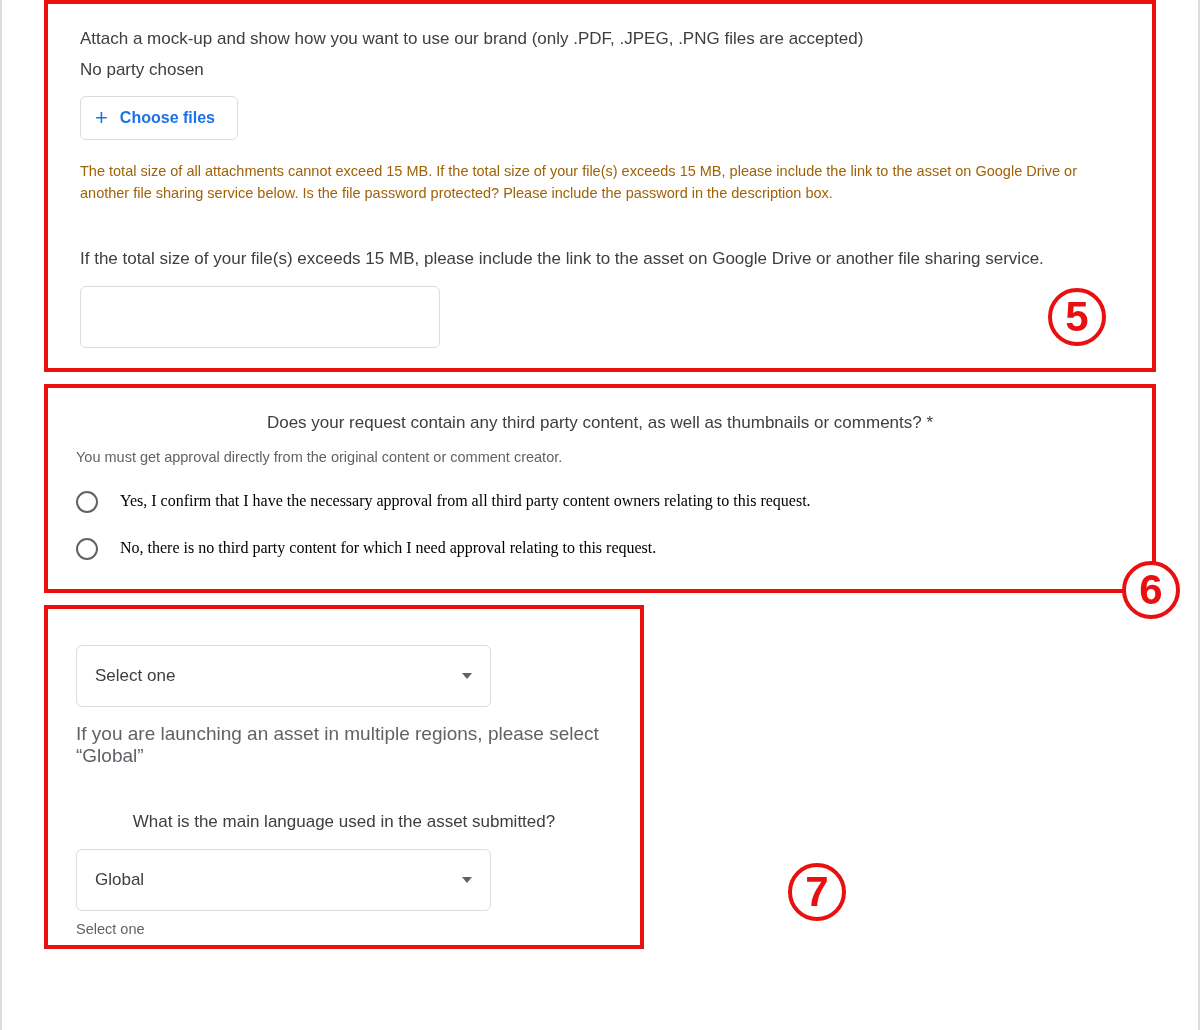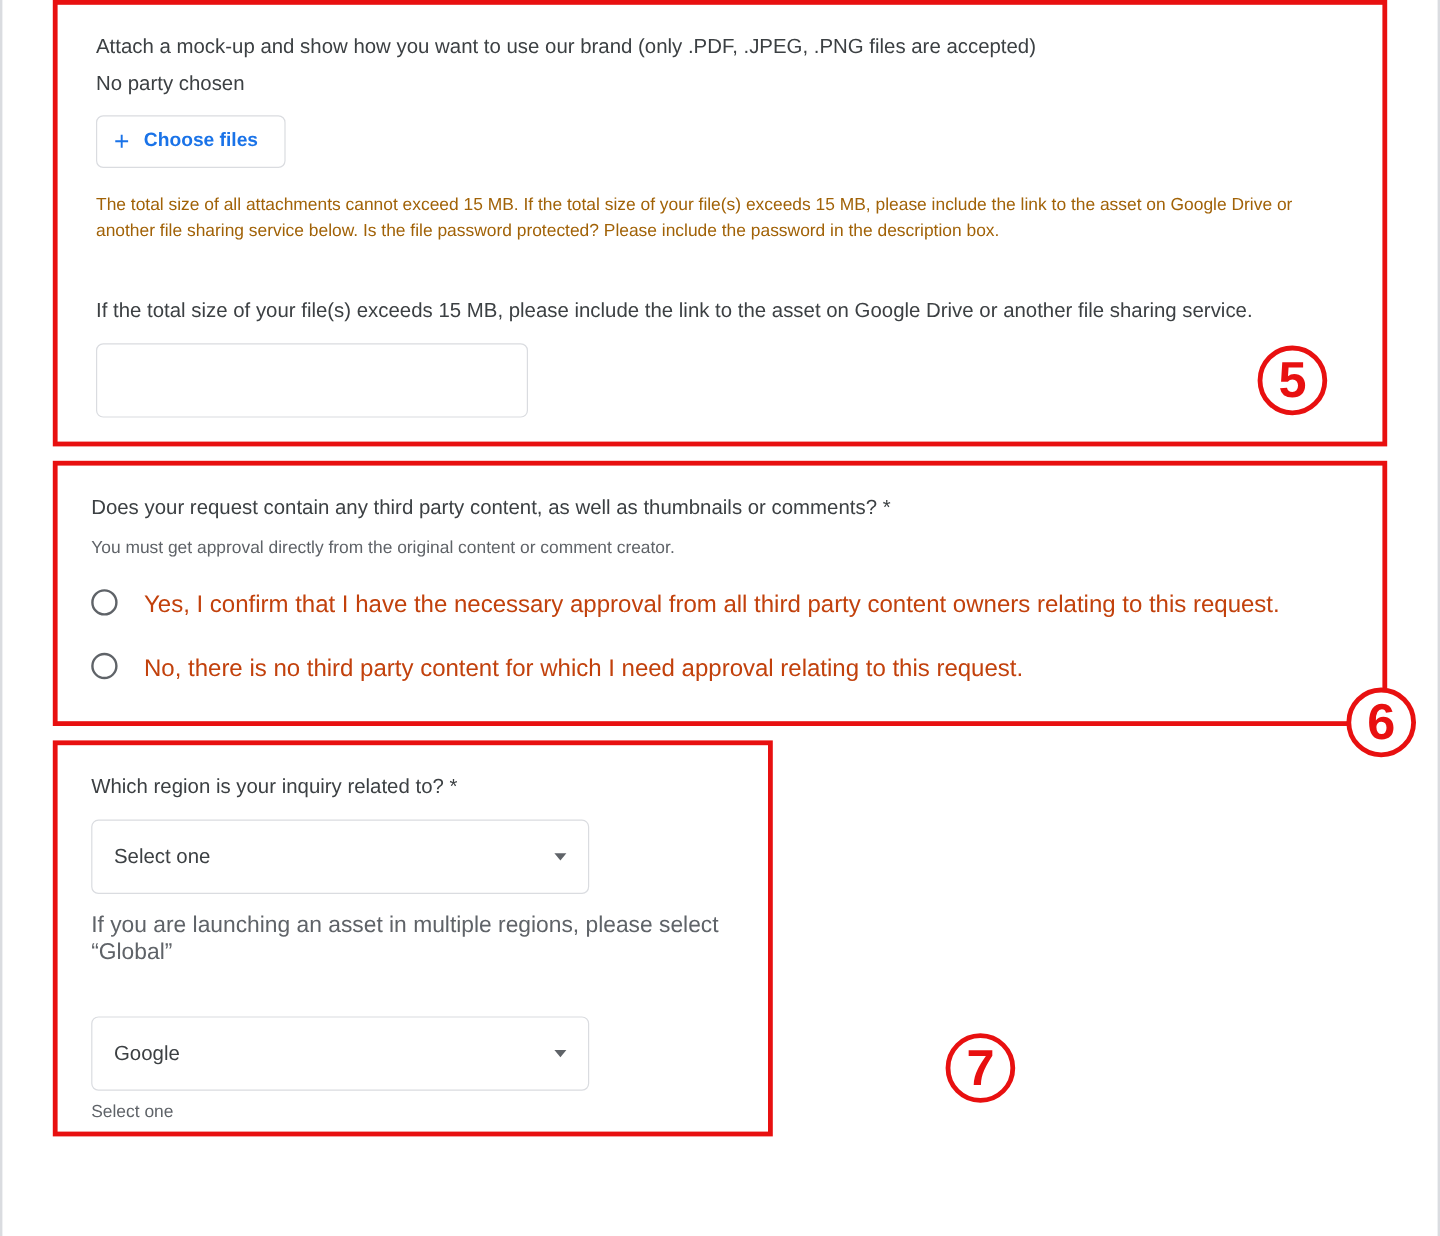--- a/index.html
+++ b/index.html
@@ -87,20 +87,21 @@
       border-radius: 6px;
       padding: 8px 12px;
       font-size: 16px;
       font-family: inherit;
     }
     .question-label {
       font-size: 17px;
       color: #3c4043;
       line-height: 1.5;
       margin-bottom: 14px;
+      text-align: center;
     }
     .sub-helper {
       font-size: 14.5px;
       color: #5f6368;
       margin-bottom: 24px;
     }
     .radio-row {
       display: flex;
       align-items: flex-start;
       gap: 22px;
@@ -109,23 +110,24 @@
     .radio-outer {
       flex-shrink: 0;
       width: 22px;
       height: 22px;
       border: 2px solid #5f6368;
       border-radius: 50%;
       margin-top: 2px;
       cursor: pointer;
     }
     .radio-label {
-      font-size: 20px;
-      color: #c2410c;
+      font-size: 16px;
+      color: #000000;
       line-height: 1.55;
+      font-family: Liberation Serif, serif;
     }
     .select-box {
       display: flex;
       align-items: center;
       justify-content: space-between;
       width: 415px;
       height: 62px;
       border: 1px solid #dadce0;
       border-radius: 6px;
       padding: 0 18px;
@@ -209,29 +211,29 @@
 
     <div class="radio-row" style="margin-bottom:0;text-align:right;">
       <div class="radio-outer"></div>
       <div class="radio-label">No, there is no third party content for which I need approval relating to this request.</div>
     </div>
 
     <div class="annotation-badge badge-6">6</div>
   </div>
 
   <div class="section section-7">
-    <div class="question-label" style="margin-bottom:0;">Which region is your inquiry related to? *</div>
     <div class="select-box">
       <span>Select one</span>
       <span class="dropdown-arrow"></span>
     </div>
     <div class="region-helper">If you are launching an asset in multiple regions, please select “Global”</div>
 
+    <div class="question-label" style="margin-bottom:0;">What is the main language used in the asset submitted?</div>
     <div class="select-box">
-      <span>Google</span>
+      <span>Global</span>
       <span class="dropdown-arrow"></span>
     </div>
     <div class="bottom-helper">Select one</div>
 
     <div class="annotation-badge badge-7">7</div>
   </div>
 
 </div>
 
 </body></html>

